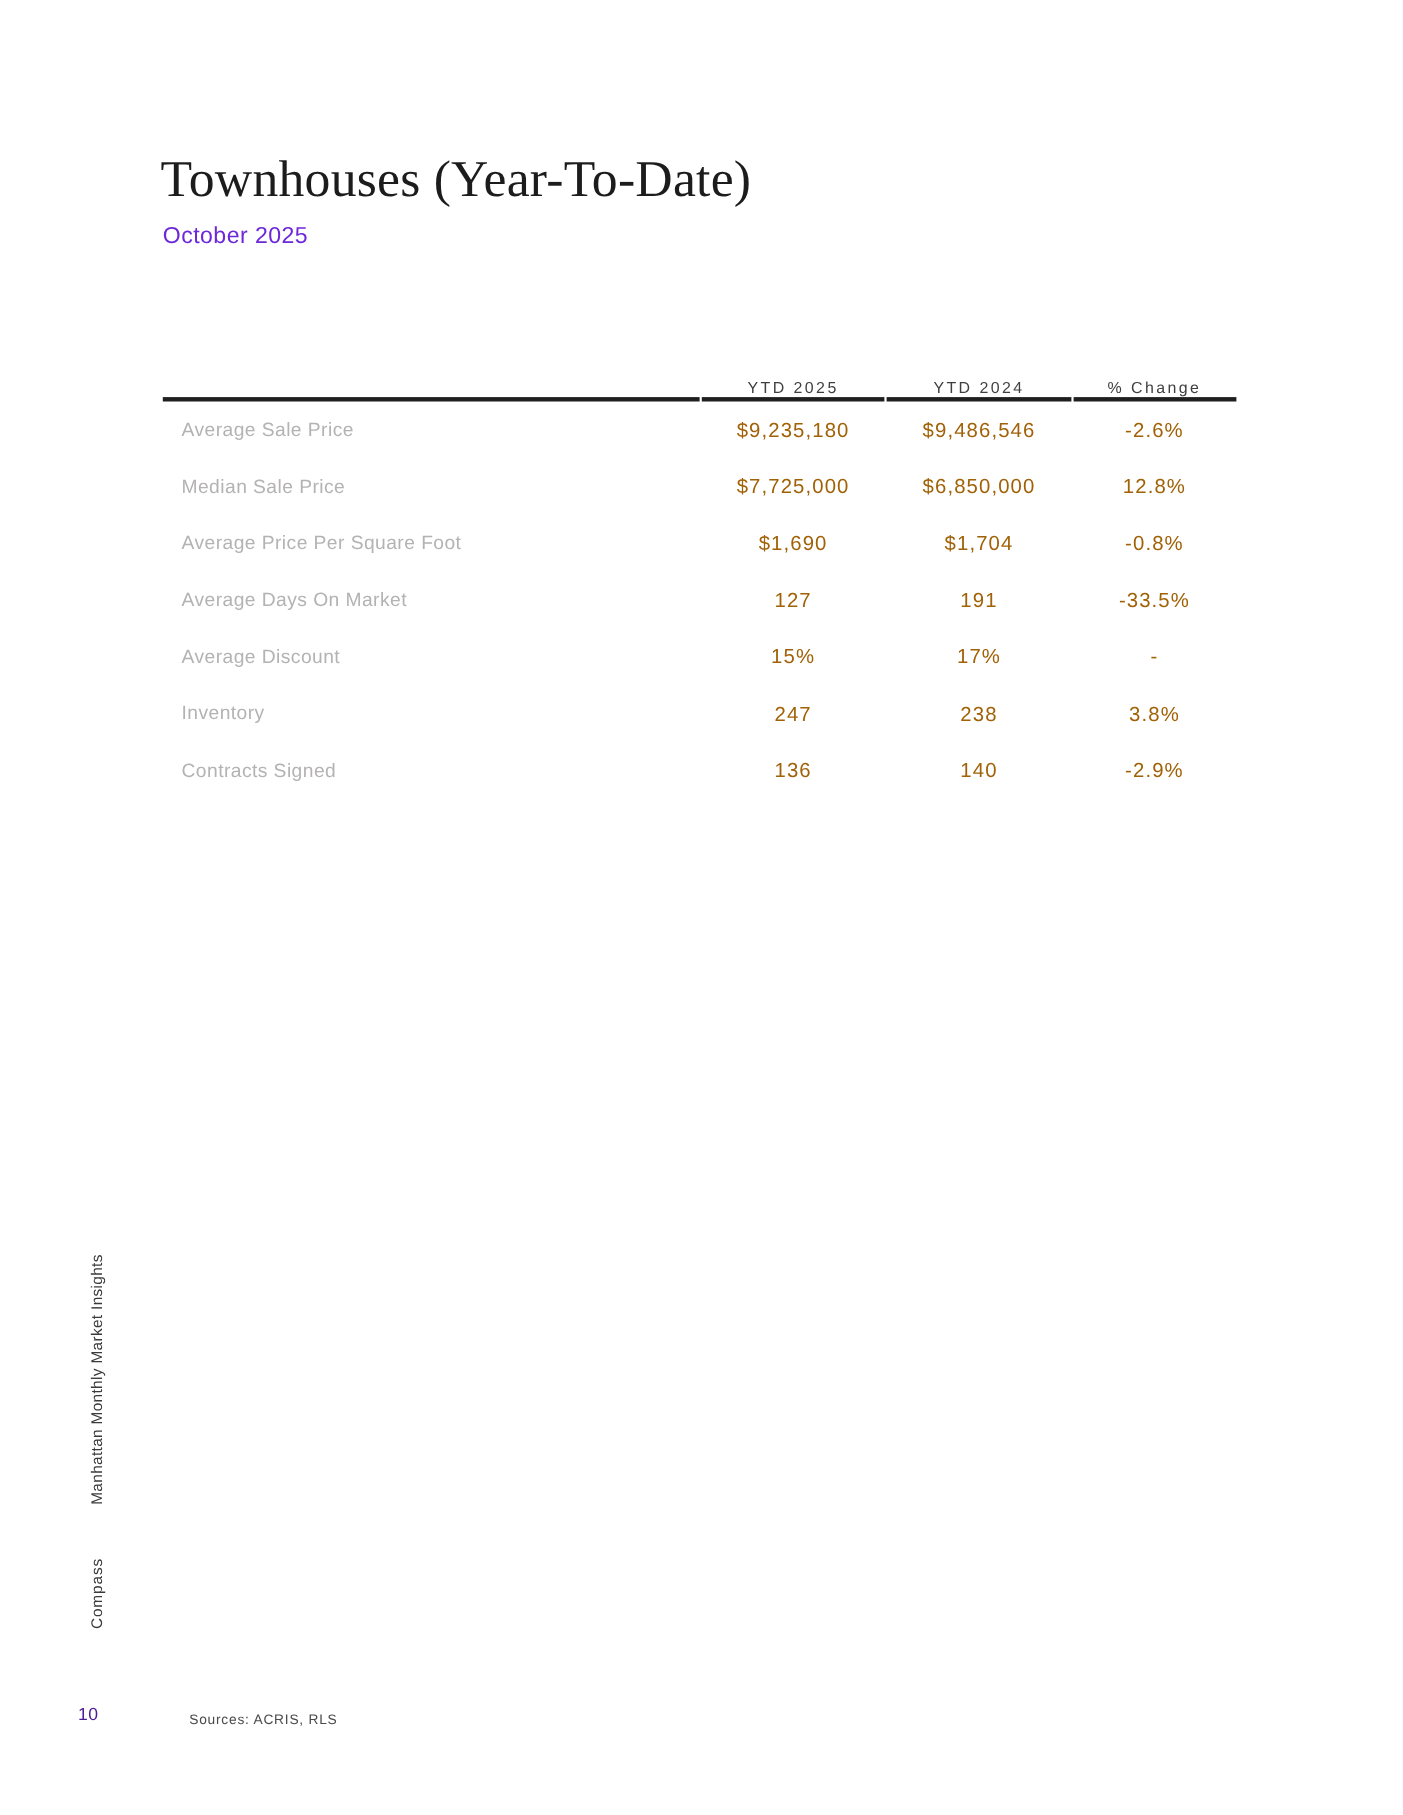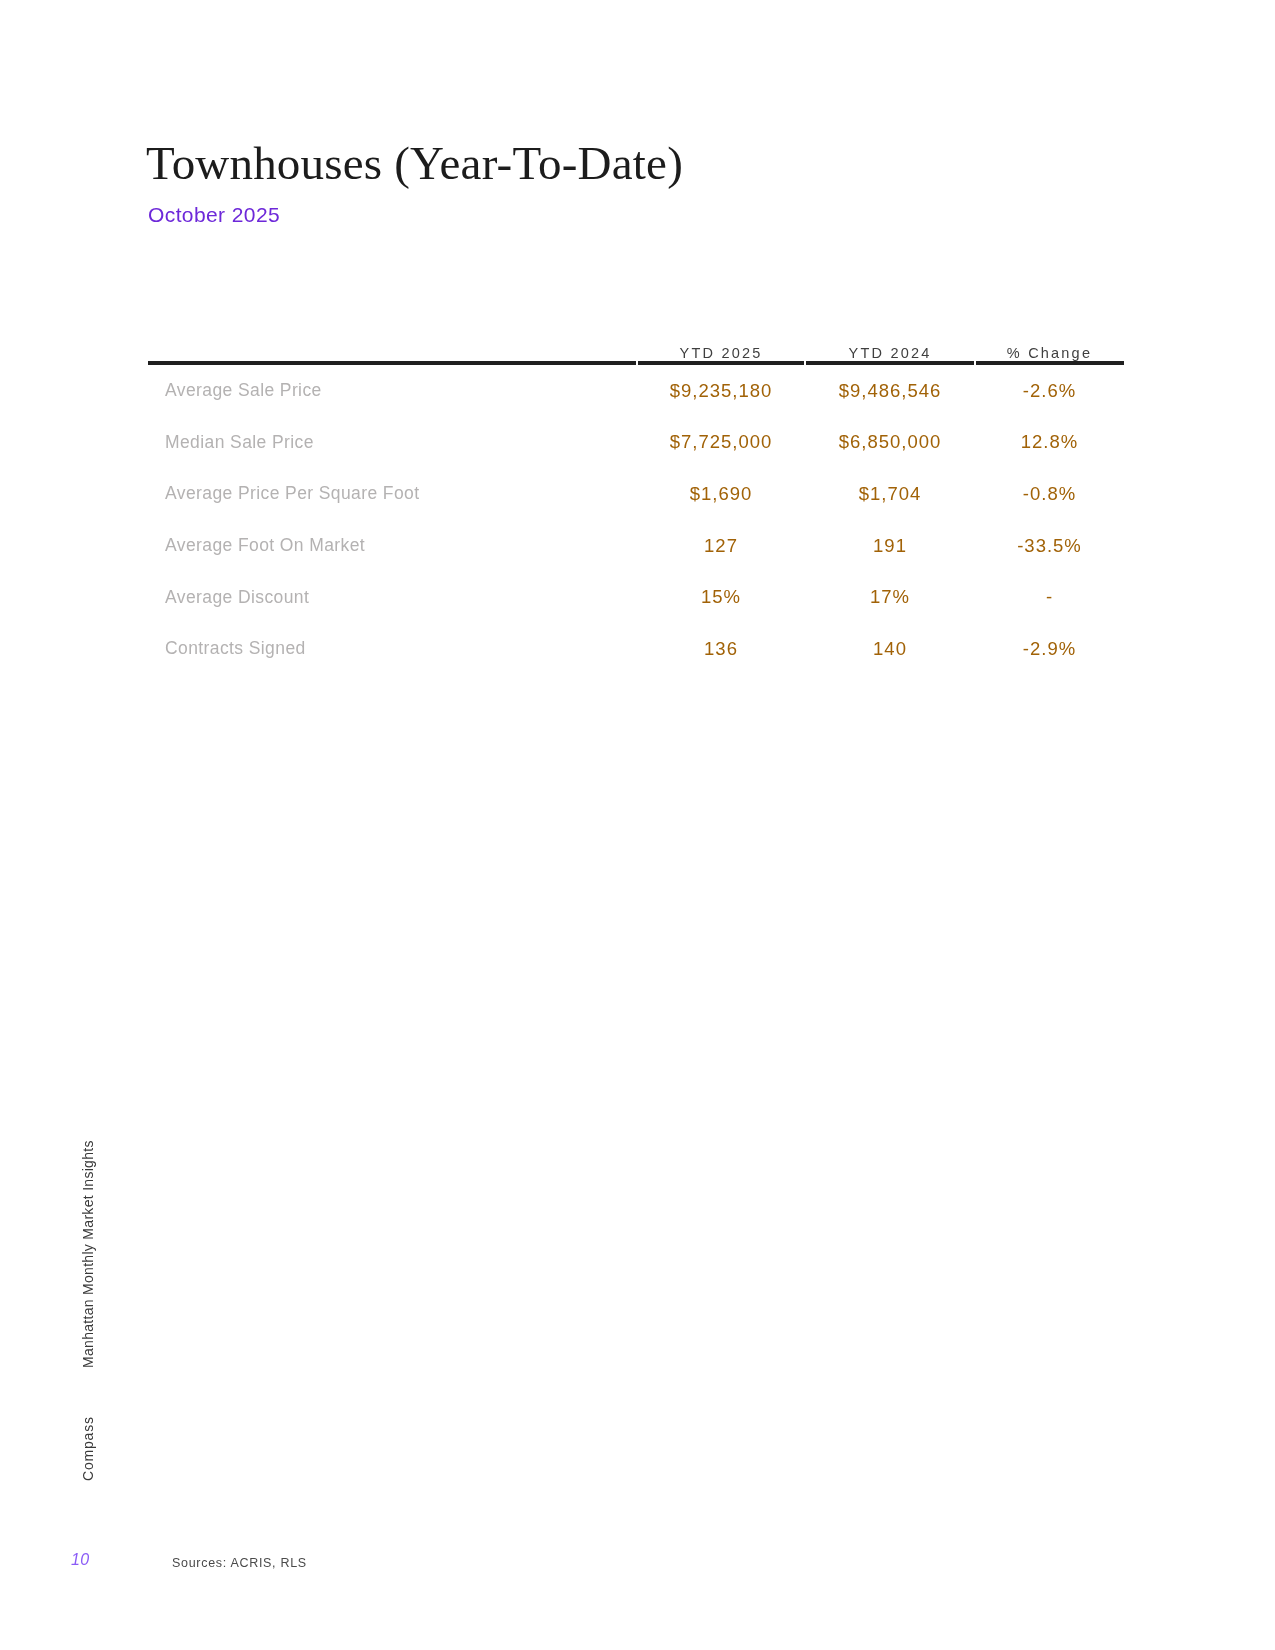--- a/index.html
+++ b/index.html
@@ -68,21 +68,21 @@
     position: absolute; left: 80px;
     transform-origin: 0 0; transform: rotate(-90deg);
     white-space: nowrap;
     font-size: 14px; color: #3a3a3a; letter-spacing: 0.3px;
   }
   .v-insights { top: 1368px; }
   .v-brand { top: 1481px; letter-spacing: 0.8px; }
 
   .page-number {
     position: absolute; left: 71px; top: 1551px;
-    font-size: 16px; color: #8b5cf6; letter-spacing: 0.3px; font-style: italic;
+    font-size: 16px; color: #4c1d95; letter-spacing: 0.3px;
   }
   .sources {
     position: absolute; left: 172px; top: 1556px;
     font-size: 12.5px; color: #4a4a4a; letter-spacing: 0.7px;
     white-space: nowrap;
   }
 </style>
 </head>
 <body>
 
@@ -115,30 +115,36 @@
         <div class="cell val">$6,850,000</div>
         <div class="cell val">12.8%</div>
       </div>
       <div class="trow">
         <div class="cell label">Average Price Per Square Foot</div>
         <div class="cell val">$1,690</div>
         <div class="cell val">$1,704</div>
         <div class="cell val">-0.8%</div>
       </div>
       <div class="trow">
-        <div class="cell label">Average Foot On Market</div>
+        <div class="cell label">Average Days On Market</div>
         <div class="cell val">127</div>
         <div class="cell val">191</div>
         <div class="cell val">-33.5%</div>
       </div>
       <div class="trow">
         <div class="cell label">Average Discount</div>
         <div class="cell val">15%</div>
         <div class="cell val">17%</div>
         <div class="cell val">-</div>
+      </div>
+      <div class="trow">
+        <div class="cell label">Inventory</div>
+        <div class="cell val">247</div>
+        <div class="cell val">238</div>
+        <div class="cell val">3.8%</div>
       </div>
       <div class="trow">
         <div class="cell label">Contracts Signed</div>
         <div class="cell val">136</div>
         <div class="cell val">140</div>
         <div class="cell val">-2.9%</div>
       </div>
     </div>
 </div>
 

